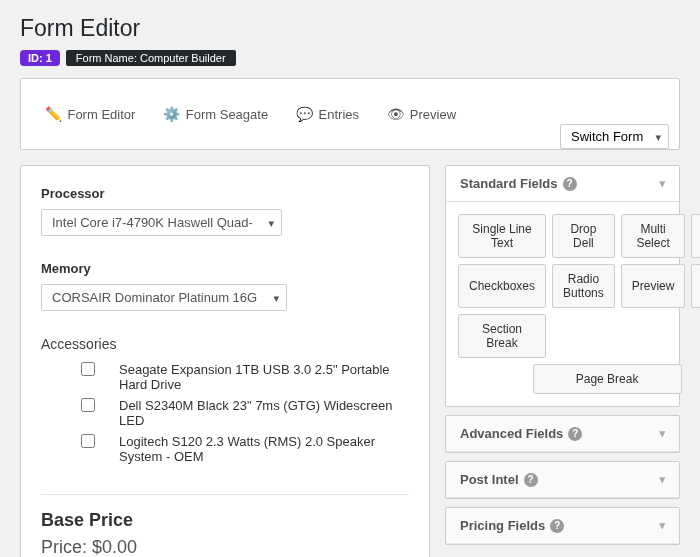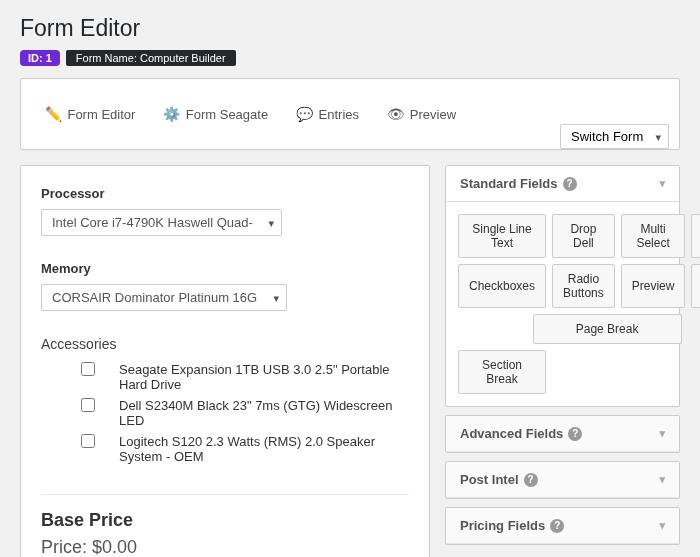--- a/index.html
+++ b/index.html
@@ -152,22 +152,22 @@
         </div>
         <div class="field-buttons">
           <button class="field-btn">Single Line Text</button>
           <button class="field-btn">Drop Dell</button>
           <button class="field-btn">Multi Select</button>
           <button class="field-btn">Number</button>
           <button class="field-btn">Checkboxes</button>
           <button class="field-btn">Radio Buttons</button>
           <button class="field-btn">Preview</button>
           <button class="field-btn">HTML</button>
+          <button class="field-btn">Section Break</button>
           <button class="field-btn full-width">Page Break</button>
-          <button class="field-btn">Section Break</button>
         </div>
       </div>
 
       <div class="field-section">
         <div class="field-section-header">
           <div class="section-title-row">
             <span>Advanced Fields</span>
             <span class="help-icon">?</span>
           </div>
           <span class="section-chevron">▾</span>

